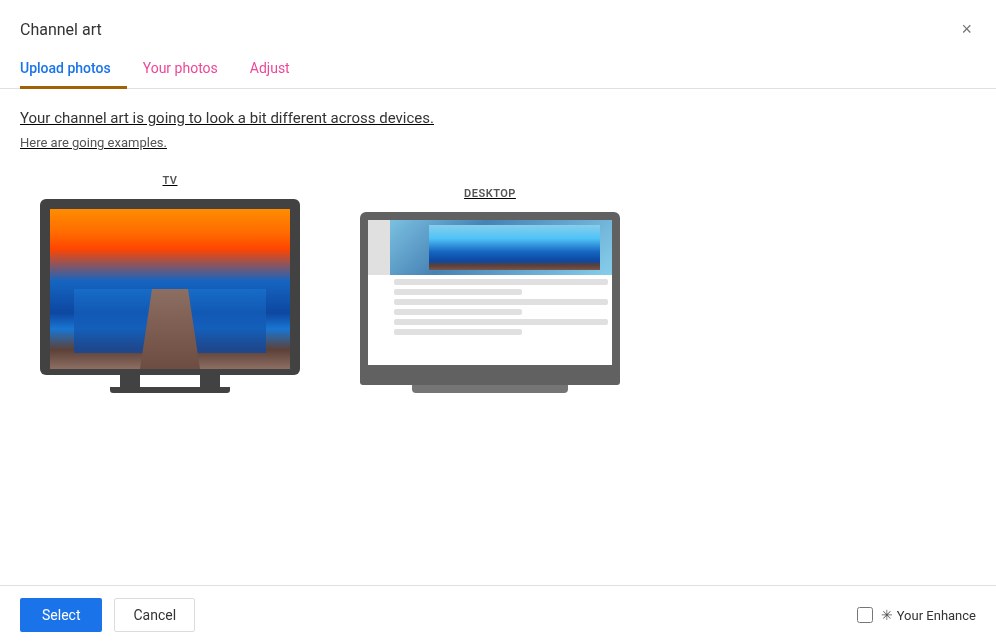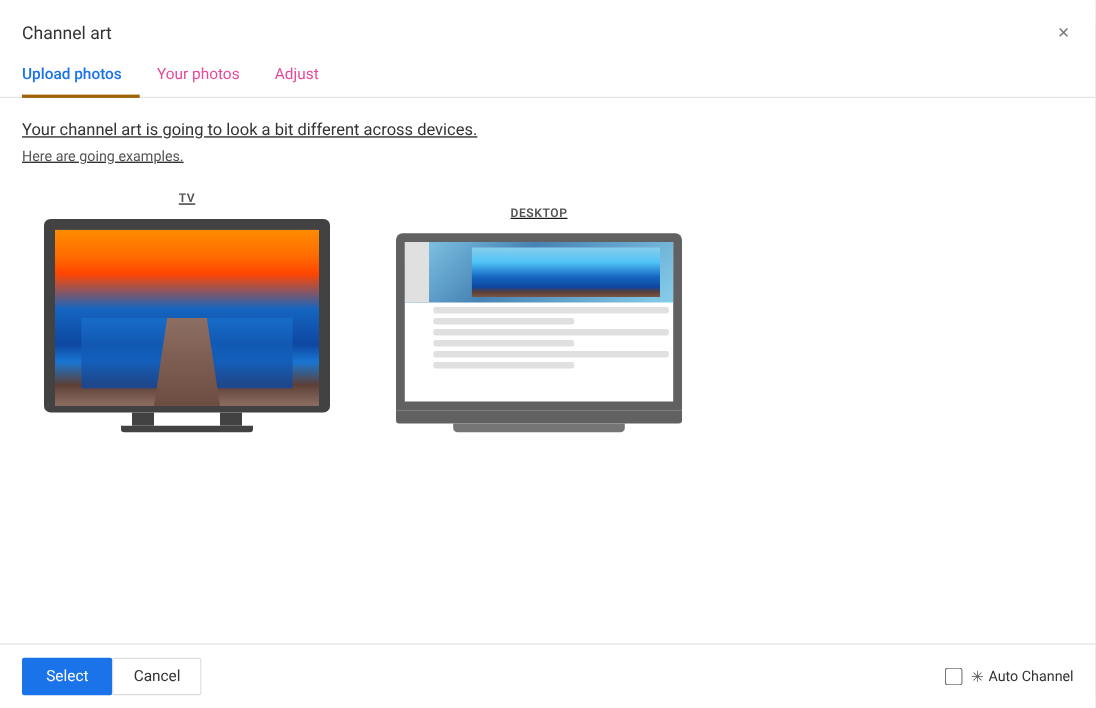--- a/index.html
+++ b/index.html
@@ -267,20 +267,21 @@
     }
     .dialog-footer {
       display: flex;
       align-items: center;
       justify-content: space-between;
       padding: 12px 20px;
       border-top: 1px solid #e0e0e0;
     }
     .footer-left {
       display: flex;
+      gap: 12px;
     }
     .select-btn {
       background: #1a73e8;
       color: #fff;
       border: none;
       padding: 8px 22px;
       font-size: 14px;
       cursor: pointer;
       border-radius: 2px;
       font-family: Roboto, Arial, sans-serif;
@@ -390,17 +391,17 @@
 
   <div class="dialog-footer">
     <div class="footer-left">
       <button class="select-btn">Select</button>
       <button class="cancel-btn">Cancel</button>
     </div>
     <div class="footer-right">
       <input type="checkbox" class="auto-enhance-checkbox" style="">
       <label class="auto-enhance-label">
         <span class="sparkle-icon">✳</span>
-        <span>Auto Channel</span>
+        <span>Your Enhance</span>
       </label>
     </div>
   </div>
 </div>
 
 </body></html>

